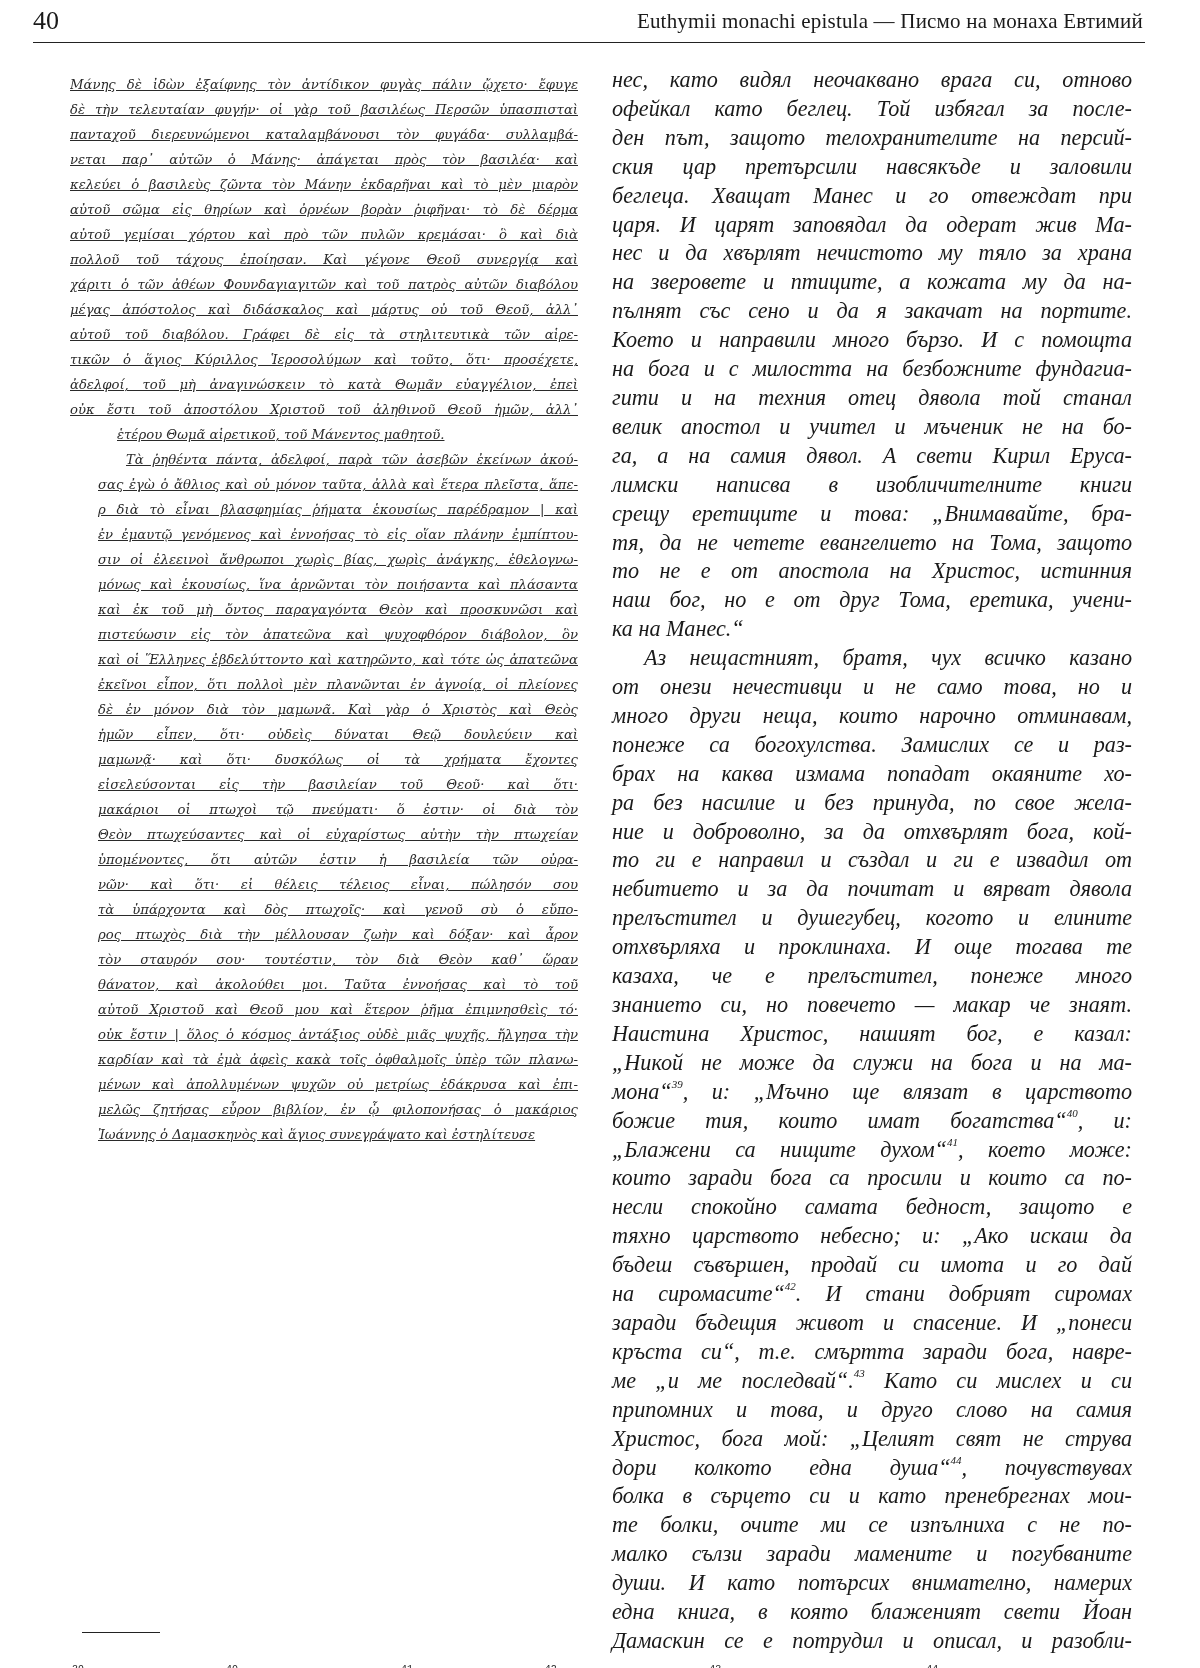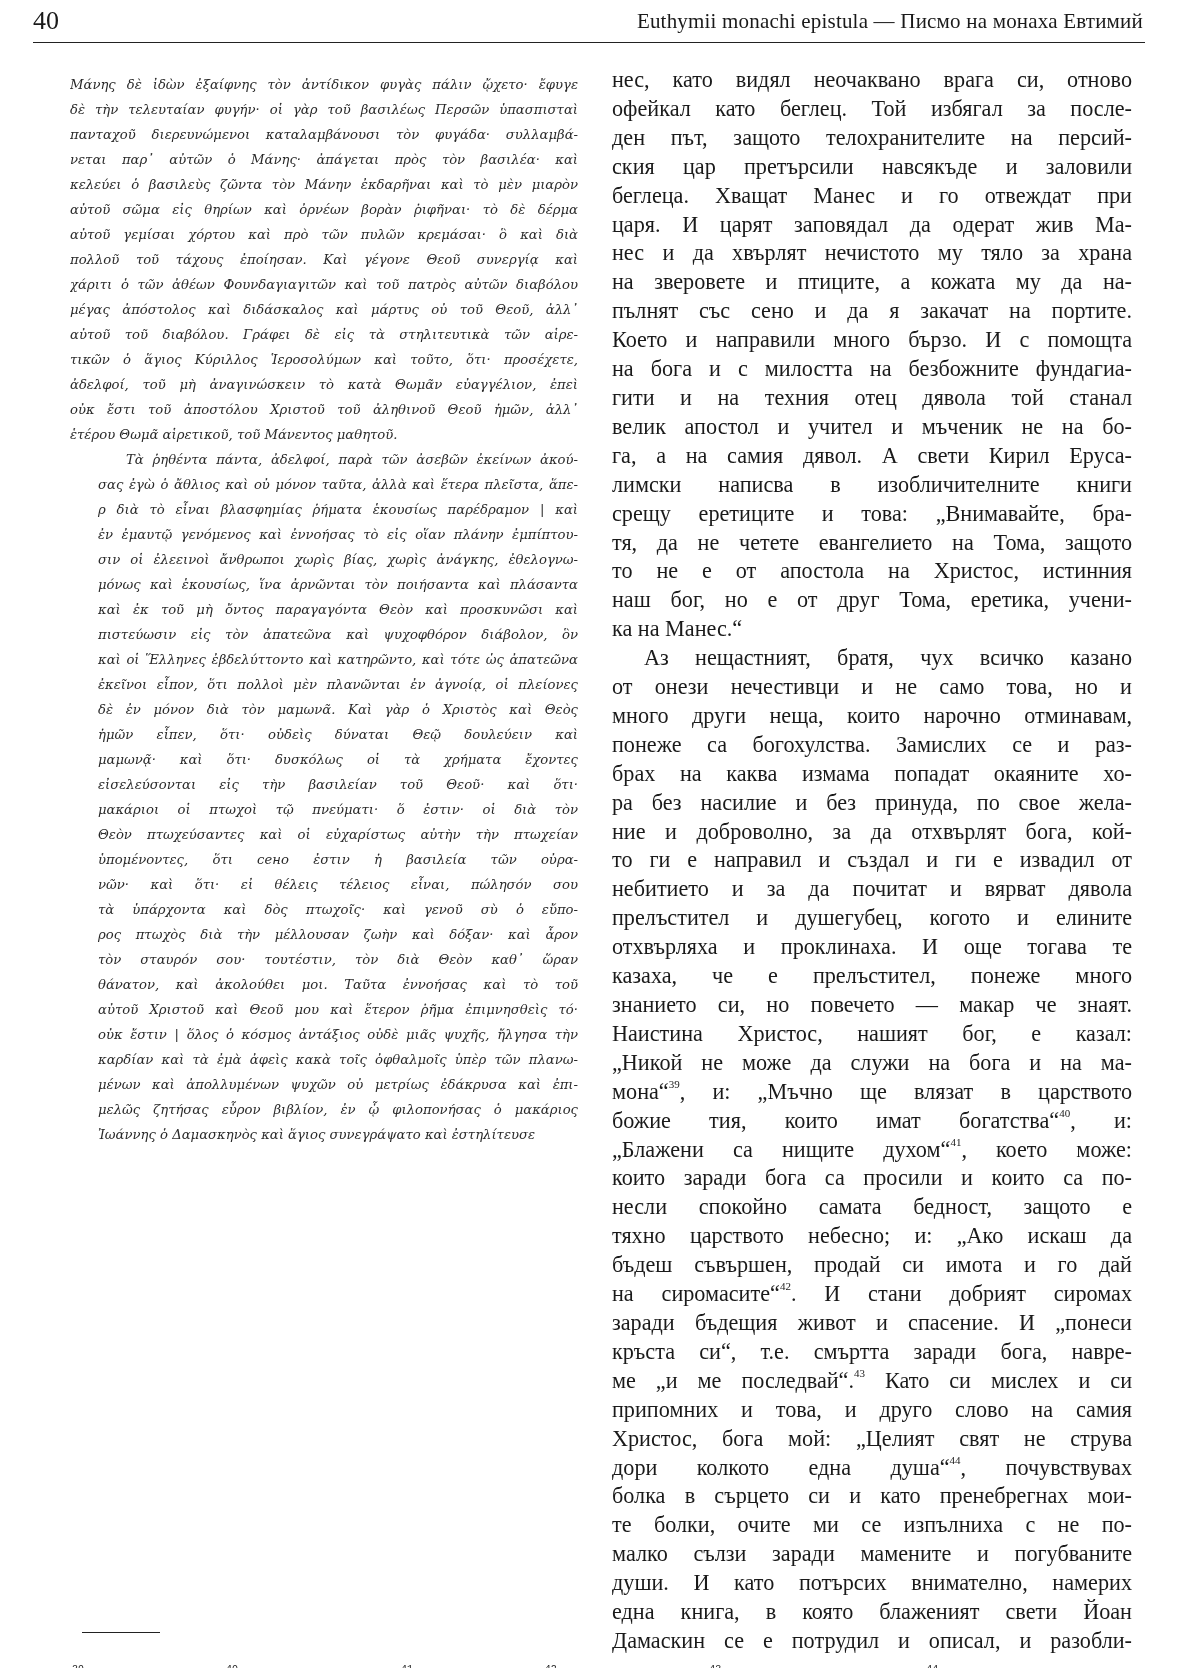--- a/index.html
+++ b/index.html
@@ -3,27 +3,27 @@
 <meta charset="utf-8">
 <style>
   html, body { margin: 0; padding: 0; background: #ffffff; }
   body { width: 1200px; height: 1668px; position: relative; overflow: hidden; color: #1a1a1a; }
   .page { position: absolute; left: 0; top: 0; width: 1200px; height: 1304px; }
   .header { position: absolute; left: 33px; top: 4px; width: 1110px; height: 34px; }
   .page-num { position: absolute; left: 0; top: 0; font-family: "Liberation Serif", serif; font-size: 26px; line-height: 34px; }
   .running-head { position: absolute; left: 0; right: 0; top: 0; text-align: right; font-family: "Liberation Serif", serif; font-size: 21px; line-height: 34px; letter-spacing: 0.2px; }
   .header-rule { position: absolute; left: 33px; top: 42px; width: 1112px; height: 0; border-top: 1.5px solid #222; }
 
-  .col-greek { position: absolute; left: 70px; top: 72px; width: 508px; font-family: "DejaVu Serif", serif; font-style: italic; font-size: 13.2px; line-height: 25px; text-align: justify; color: #2a2a2a; }
+  .col-greek { position: absolute; left: 70px; top: 72px; width: 508px; font-family: "DejaVu Serif", serif; font-style: italic; font-size: 13.2px; line-height: 25px; text-align: justify; color: #2a2a2a; text-decoration: underline; }
   .col-greek p { margin: 0; }
   .col-greek p.indent { text-indent: 28px; }
   .col-greek .line { display: block; white-space: nowrap; overflow: hidden; text-align-last: justify; text-align: justify; }
 
   .col-bg { position: absolute; left: 612px; top: 66px; width: 520px; font-family: "Liberation Serif", serif; font-size: 22.2px; line-height: 28.9px; color: #1a1a1a; }
-  .col-bg .line { display: block; white-space: nowrap; text-align: justify; text-align-last: justify; }
+  .col-bg .line { display: block; white-space: nowrap; text-align: justify; text-align-last: justify; font-style: italic; }
   .col-bg .line.last { text-align-last: left; }
   .col-bg .line.indent { padding-left: 32px; }
   sup { font-size: 11px; vertical-align: top; line-height: 1; position: relative; top: 1px; }
 
   .fn-rule { position: absolute; left: 82px; top: 1632px; width: 78px; border-top: 1.2px solid #222; }
   .footnotes { position: absolute; left: 72px; top: 1636px; width: 1080px; font-family: Liberation Mono, monospace; font-size: 17.5px; line-height: 24px; white-space: nowrap; margin-top: 28px; }
   .footnotes .fn { margin-right: 16px; }
   .footnotes sup { font-size: 10px; }
 </style>
 </head>
@@ -45,40 +45,40 @@
         <span class="line">κελεύει ὁ βασιλεὺς ζῶντα τὸν Μάνην ἐκδαρῆναι καὶ τὸ μὲν μιαρὸν</span>
         <span class="line">αὐτοῦ σῶμα εἰς θηρίων καὶ ὀρνέων βορὰν ῥιφῆναι· τὸ δὲ δέρμα</span>
         <span class="line">αὐτοῦ γεμίσαι χόρτου καὶ πρὸ τῶν πυλῶν κρεμάσαι· ὃ καὶ διὰ</span>
         <span class="line">πολλοῦ τοῦ τάχους ἐποίησαν. Καὶ γέγονε Θεοῦ συνεργίᾳ καὶ</span>
         <span class="line">χάριτι ὁ τῶν ἀθέων Φουνδαγιαγιτῶν καὶ τοῦ πατρὸς αὐτῶν διαβόλου</span>
         <span class="line">μέγας ἀπόστολος καὶ διδάσκαλος καὶ μάρτυς οὐ τοῦ Θεοῦ, ἀλλ᾽</span>
         <span class="line">αὐτοῦ τοῦ διαβόλου. Γράφει δὲ εἰς τὰ στηλιτευτικὰ τῶν αἱρε-</span>
         <span class="line">τικῶν ὁ ἅγιος Κύριλλος Ἱεροσολύμων καὶ τοῦτο, ὅτι· προσέχετε,</span>
         <span class="line">ἀδελφοί, τοῦ μὴ ἀναγινώσκειν τὸ κατὰ Θωμᾶν εὐαγγέλιον, ἐπεὶ</span>
         <span class="line">οὐκ ἔστι τοῦ ἀποστόλου Χριστοῦ τοῦ ἀληθινοῦ Θεοῦ ἡμῶν, ἀλλ᾽</span>
-        <span class="line" style="text-align-last: left;">ἑτέρου Θωμᾶ αἱρετικοῦ, τοῦ Μάνεντος μαθητοῦ.</span>
+        <span class="line" style="text-align-last: left; margin-left: 47px;">ἑτέρου Θωμᾶ αἱρετικοῦ, τοῦ Μάνεντος μαθητοῦ.</span>
       </p>
     <p id="greek-p2" class="indent">
         <span class="line" style="padding-left: 28px;">Τὰ ῥηθέντα πάντα, ἀδελφοί, παρὰ τῶν ἀσεβῶν ἐκείνων ἀκού-</span>
         <span class="line">σας ἐγὼ ὁ ἄθλιος καὶ οὐ μόνον ταῦτα, ἀλλὰ καὶ ἕτερα πλεῖστα, ἅπε-</span>
         <span class="line">ρ διὰ τὸ εἶναι βλασφημίας ῥήματα ἑκουσίως παρέδραμον | καὶ</span>
         <span class="line">ἐν ἐμαυτῷ γενόμενος καὶ ἐννοήσας τὸ εἰς οἵαν πλάνην ἐμπίπτου-</span>
         <span class="line">σιν οἱ ἐλεεινοὶ ἄνθρωποι χωρὶς βίας, χωρὶς ἀνάγκης, ἐθελογνω-</span>
         <span class="line">μόνως καὶ ἑκουσίως, ἵνα ἀρνῶνται τὸν ποιήσαντα καὶ πλάσαντα</span>
         <span class="line">καὶ ἐκ τοῦ μὴ ὄντος παραγαγόντα Θεὸν καὶ προσκυνῶσι καὶ</span>
         <span class="line">πιστεύωσιν εἰς τὸν ἀπατεῶνα καὶ ψυχοφθόρον διάβολον, ὃν</span>
         <span class="line">καὶ οἱ Ἕλληνες ἐβδελύττοντο καὶ κατηρῶντο, καὶ τότε ὡς ἀπατεῶνα</span>
         <span class="line">ἐκεῖνοι εἶπον, ὅτι πολλοὶ μὲν πλανῶνται ἐν ἀγνοίᾳ, οἱ πλείονες</span>
         <span class="line">δὲ ἐν μόνον διὰ τὸν μαμωνᾶ. Καὶ γὰρ ὁ Χριστὸς καὶ Θεὸς</span>
         <span class="line">ἡμῶν εἶπεν, ὅτι· οὐδεὶς δύναται Θεῷ δουλεύειν καὶ</span>
         <span class="line">μαμωνᾷ· καὶ ὅτι· δυσκόλως οἱ τὰ χρήματα ἔχοντες</span>
         <span class="line">εἰσελεύσονται εἰς τὴν βασιλείαν τοῦ Θεοῦ· καὶ ὅτι·</span>
         <span class="line">μακάριοι οἱ πτωχοὶ τῷ πνεύματι· ὅ ἐστιν· οἱ διὰ τὸν</span>
         <span class="line">Θεὸν πτωχεύσαντες καὶ οἱ εὐχαρίστως αὐτὴν τὴν πτωχείαν</span>
-        <span class="line">ὑπομένοντες, ὅτι сено ἐστιν ἡ βασιλεία τῶν οὐρα-</span>
+        <span class="line">ὑπομένοντες, ὅτι αὐτῶν ἐστιν ἡ βασιλεία τῶν οὐρα-</span>
         <span class="line">νῶν· καὶ ὅτι· εἰ θέλεις τέλειος εἶναι, πώλησόν σου</span>
         <span class="line">τὰ ὑπάρχοντα καὶ δὸς πτωχοῖς· καὶ γενοῦ σὺ ὁ εὔπο-</span>
         <span class="line">ρος πτωχὸς διὰ τὴν μέλλουσαν ζωὴν καὶ δόξαν· καὶ ἆρον</span>
         <span class="line">τὸν σταυρόν σου· τουτέστιν, τὸν διὰ Θεὸν καθ᾽ ὥραν</span>
         <span class="line">θάνατον, καὶ ἀκολούθει μοι. Ταῦτα ἐννοήσας καὶ τὸ τοῦ</span>
         <span class="line">αὐτοῦ Χριστοῦ καὶ Θεοῦ μου καὶ ἕτερον ῥῆμα ἐπιμνησθεὶς τό·</span>
         <span class="line">οὐκ ἔστιν | ὅλος ὁ κόσμος ἀντάξιος οὐδὲ μιᾶς ψυχῆς, ἤλγησα τὴν</span>
         <span class="line">καρδίαν καὶ τὰ ἐμὰ ἀφεὶς κακὰ τοῖς ὀφθαλμοῖς ὑπὲρ τῶν πλανω-</span>
         <span class="line">μένων καὶ ἀπολλυμένων ψυχῶν οὐ μετρίως ἐδάκρυσα καὶ ἐπι-</span>
         <span class="line">μελῶς ζητήσας εὗρον βιβλίον, ἐν ᾧ φιλοπονήσας ὁ μακάριος</span>

